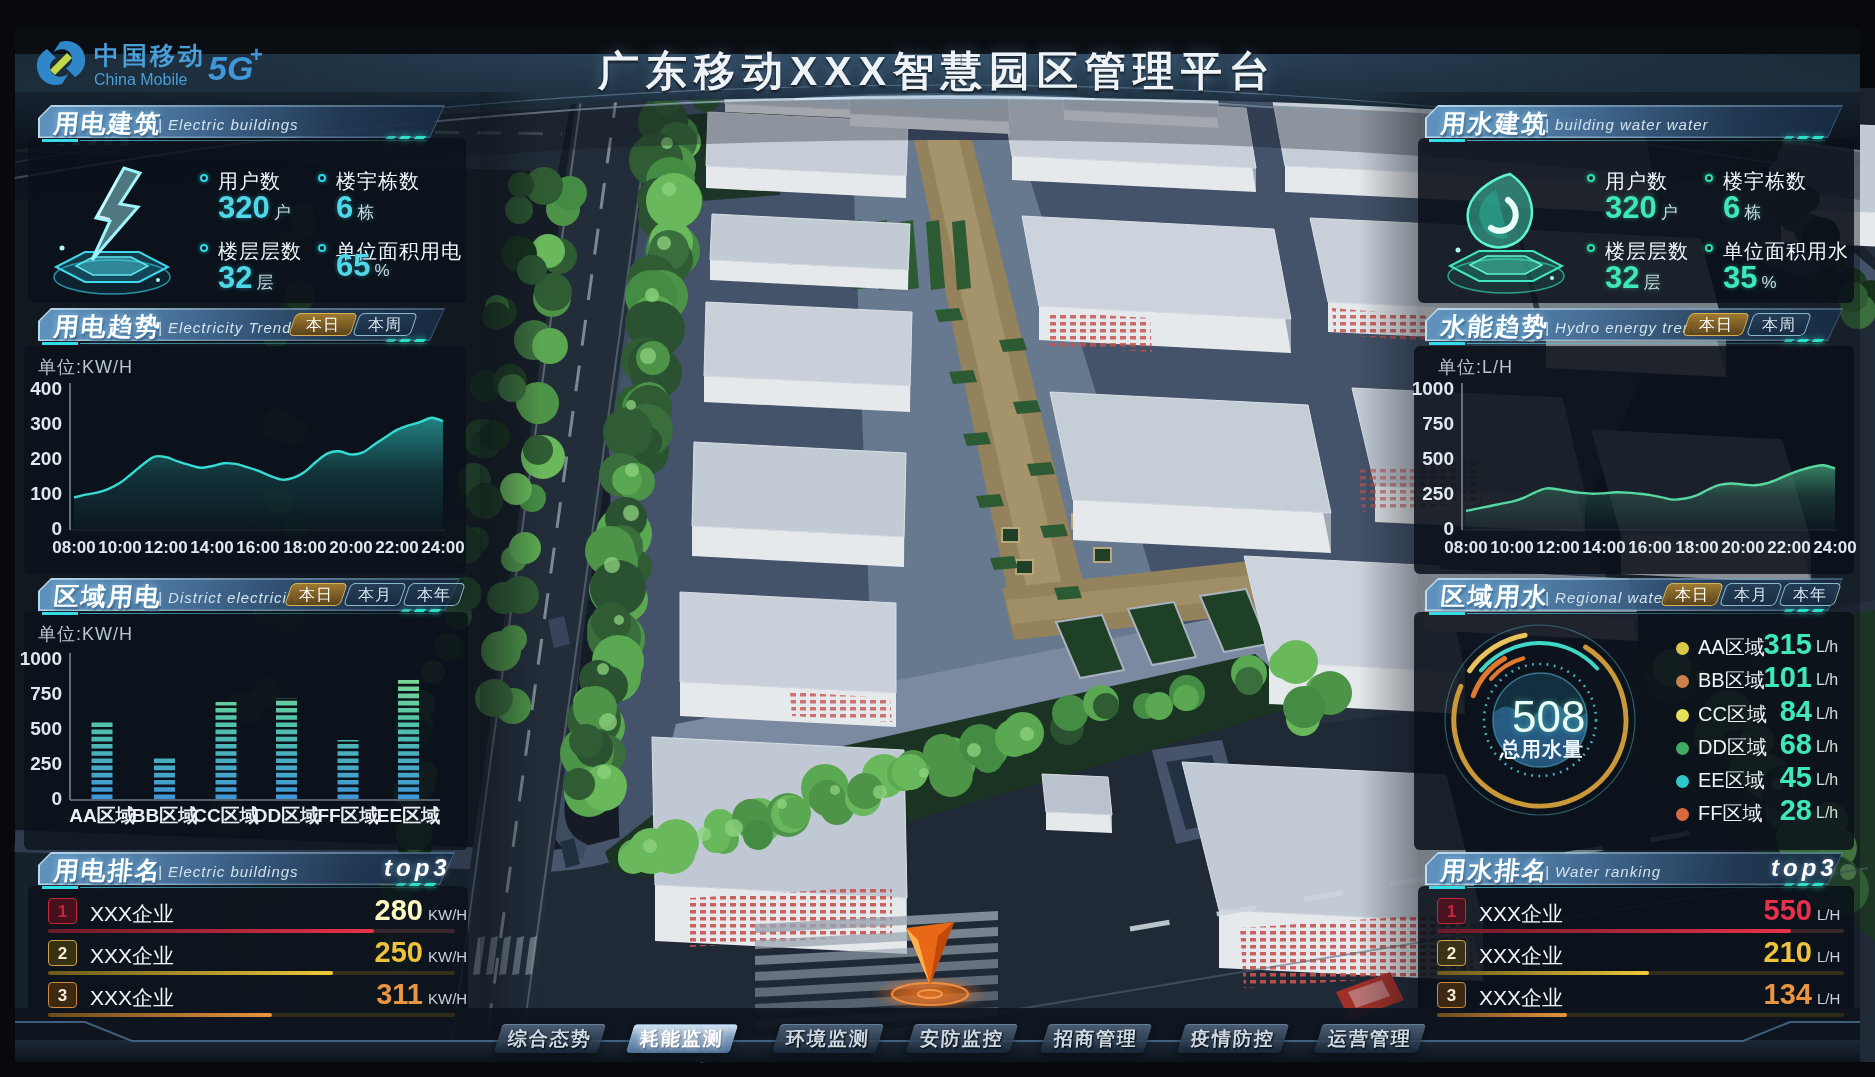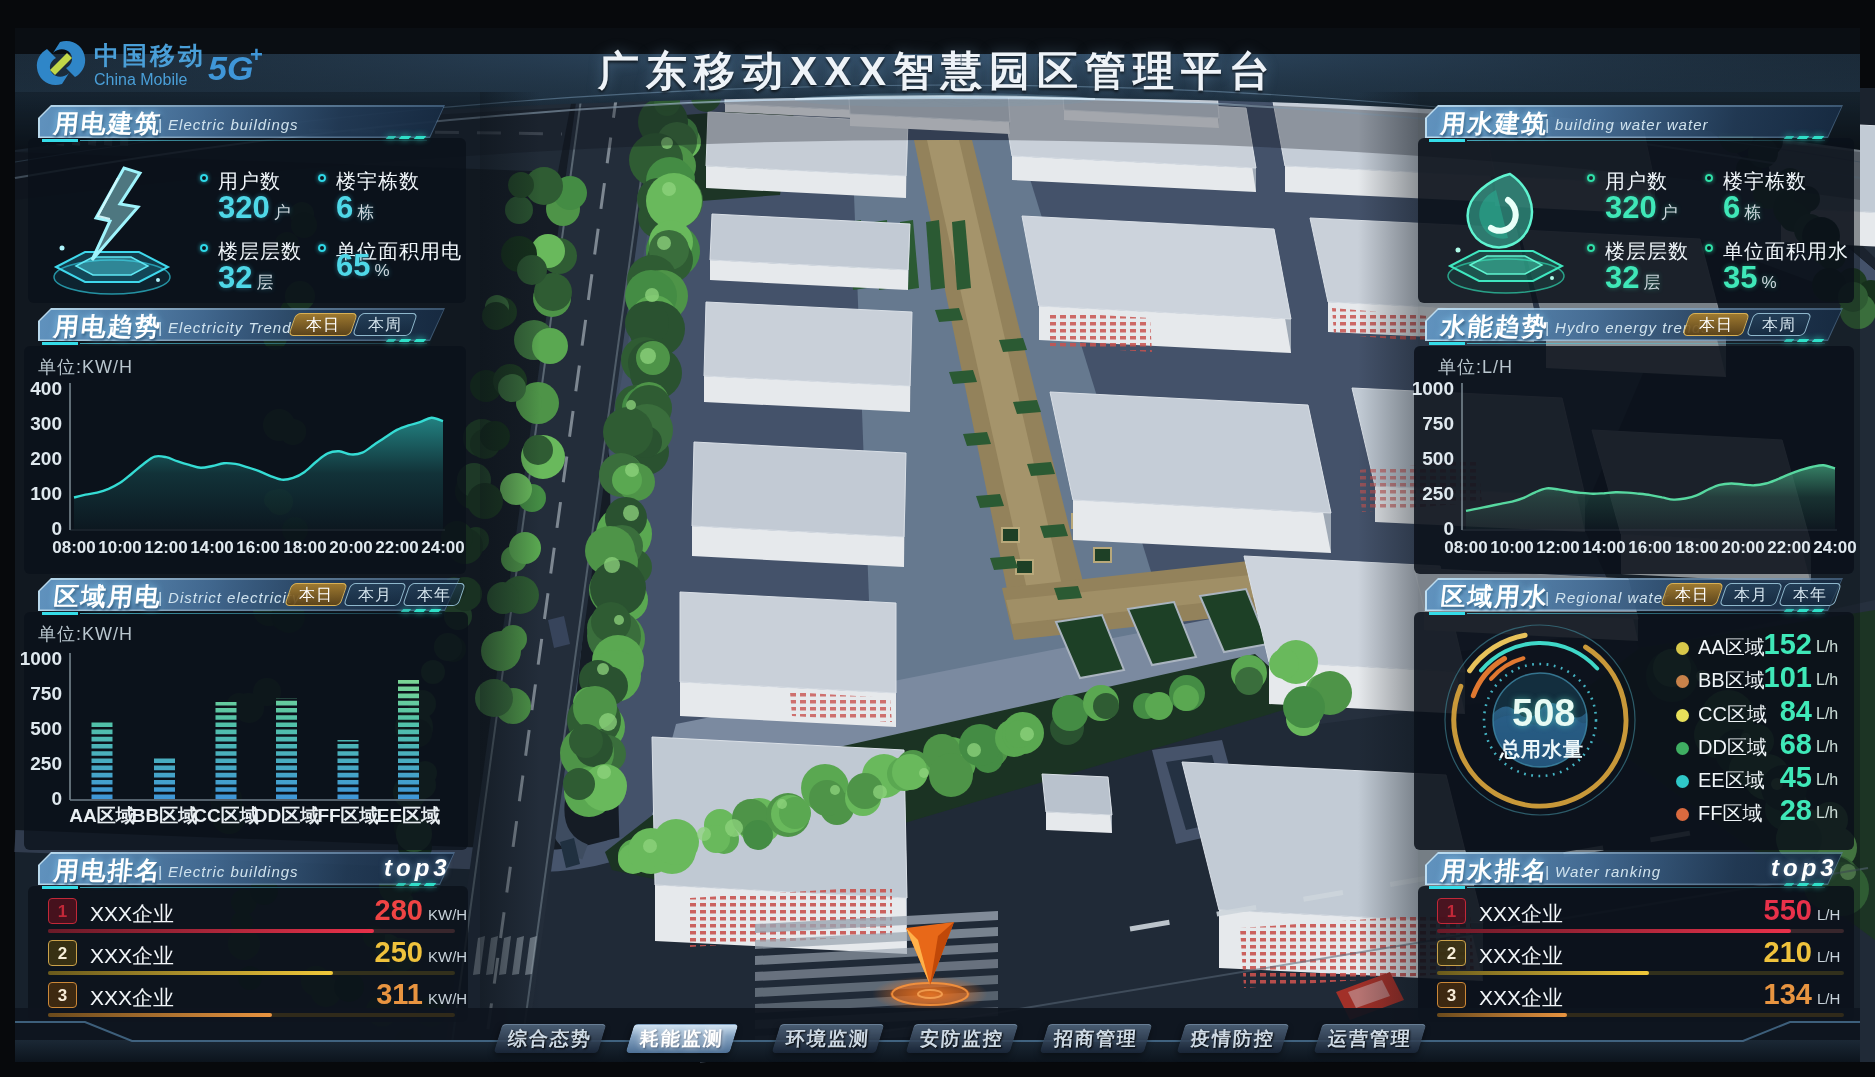--- a/index.html
+++ b/index.html
@@ -788,39 +788,39 @@
     <path d="M1473.3,695.7 A71,71 0 0 1 1504.5,658.5" fill="none" stroke="#e07830" stroke-width="5" opacity="1" stroke-linecap="round"></path>
     <path d="M1491.0,678.9 A64,64 0 0 1 1523.4,658.2" fill="none" stroke="#e07830" stroke-width="4" opacity="1" stroke-linecap="round"></path>
     <circle cx="1540" cy="720" r="56" fill="none" stroke="#4fd0e0" stroke-width="2.6" stroke-dasharray="1.8 5.5" opacity="0.85"></circle>
     <circle cx="1540" cy="720" r="47" fill="#143243" opacity="0.9"></circle>
     <g clip-path="url(#innerC)">
       <path d="M1493,714 Q1505,700 1517,712 Q1529,724 1540,710 Q1552,696 1564,710 Q1576,724 1587,712 L1587,768 L1493,768 Z" fill="url(#waveG)" opacity="0.75"></path>
       <path d="M1493,722 Q1508,710 1522,720 Q1536,730 1549,718 Q1562,706 1575,718 Q1583,726 1587,722 L1587,768 L1493,768 Z" fill="#2a5f8a" opacity="0.7"></path>
     </g>
     <circle cx="1540" cy="720" r="47" fill="none" stroke="#3f8aa8" stroke-width="1.5" opacity="0.8"></circle>
   </svg>
-<div class="abs" style="left:1512px;top:692px;width:60px;font-size:38px;font-weight:bold;color:#e8fbf4;text-shadow:0 0 6px rgba(90,230,200,0.55)">508</div>
+<div class="abs" style="left:1512px;top:692px;width:60px;font-size:44px;font-weight:normal;color:#e8fbf4;text-shadow:0 0 6px rgba(90,230,200,0.55)">508</div>
 <div class="abs" style="left:1495px;top:736px;width:94px;text-align:center;font-size:20px;font-weight:bold;color:#eef8fa;letter-spacing:1px">总用水量</div>
 <div class="hdrbar" style="left:1425px;top:852px;width:418px">
     <div class="ho"></div>
     <div class="hi"></div>
     <div class="htitle">用水排名</div>
     <div class="hsub" style="left:120px">| Water ranking</div>
   </div>
 <div class="hline" style="left:1429px;top:886px;width:36px"></div>
 <div class="hline2" style="left:1467px;top:887px;width:358px"></div>
 <div class="hdash" style="left:1785px;top:883px">
     <i class="sm"></i>
     <i></i>
     <i></i>
   </div>
 <div class="top3" style="left:1771px;top:854px">top3</div>
 <div class="legdot" style="left:1676px;top:642px;background:#d8c84a"></div>
 <div class="legname" style="left:1698px;top:634px">AA区域</div>
-<div class="legval" style="left:1742px;top:628px">152</div>
+<div class="legval" style="left:1742px;top:628px">315</div>
 <div class="legunit" style="left:1816px;top:638px">L/h</div>
 <div class="legdot" style="left:1676px;top:675px;background:#c8824a"></div>
 <div class="legname" style="left:1698px;top:667px">BB区域</div>
 <div class="legval" style="left:1742px;top:661px">101</div>
 <div class="legunit" style="left:1816px;top:671px">L/h</div>
 <div class="legdot" style="left:1676px;top:709px;background:#e8e05a"></div>
 <div class="legname" style="left:1698px;top:701px">CC区域</div>
 <div class="legval" style="left:1742px;top:695px">84</div>
 <div class="legunit" style="left:1816px;top:705px">L/h</div>
 <div class="legdot" style="left:1676px;top:742px;background:#3fae62"></div>
@@ -830,21 +830,21 @@
 <div class="legdot" style="left:1676px;top:775px;background:#2fc8c8"></div>
 <div class="legname" style="left:1698px;top:767px">EE区域</div>
 <div class="legval" style="left:1742px;top:761px">45</div>
 <div class="legunit" style="left:1816px;top:771px">L/h</div>
 <div class="legdot" style="left:1676px;top:808px;background:#d96a3f"></div>
 <div class="legname" style="left:1698px;top:800px">FF区域</div>
 <div class="legval" style="left:1742px;top:794px">28</div>
 <div class="legunit" style="left:1816px;top:804px">L/h</div>
 <div class="rbadge" style="left:48px;top:898px;border:1.5px solid #c22838;background:rgba(90,16,30,0.75);color:#c22838">1</div>
 <div class="rname" style="left:90px;top:900px">XXX企业</div>
-<div class="rval" style="left:343px;top:894px;color:#ef4444">280</div>
+<div class="rval" style="left:343px;top:894px;color:#fef9c3">280</div>
 <div class="runit" style="left:428px;top:906px">KW/H</div>
 <div class="rtrack" style="left:48px;top:929px;width:407px;background:#38262c"></div>
 <div class="rfill" style="left:48px;top:929px;width:326px;background:linear-gradient(90deg,#6a1a28,#e8314a)"></div>
 <div class="rbadge" style="left:48px;top:940px;border:1.5px solid #caa24a;background:rgba(70,58,16,0.75);color:#f6eed8">2</div>
 <div class="rname" style="left:90px;top:942px">XXX企业</div>
 <div class="rval" style="left:343px;top:936px;color:#efc23c">250</div>
 <div class="runit" style="left:428px;top:948px">KW/H</div>
 <div class="rtrack" style="left:48px;top:971px;width:407px;background:#32301c"></div>
 <div class="rfill" style="left:48px;top:971px;width:285px;background:linear-gradient(90deg,#6a5a1c,#f0c83a)"></div>
 <div class="rbadge" style="left:48px;top:982px;border:1.5px solid #cc8838;background:rgba(78,48,14,0.75);color:#f8ecd8">3</div>

